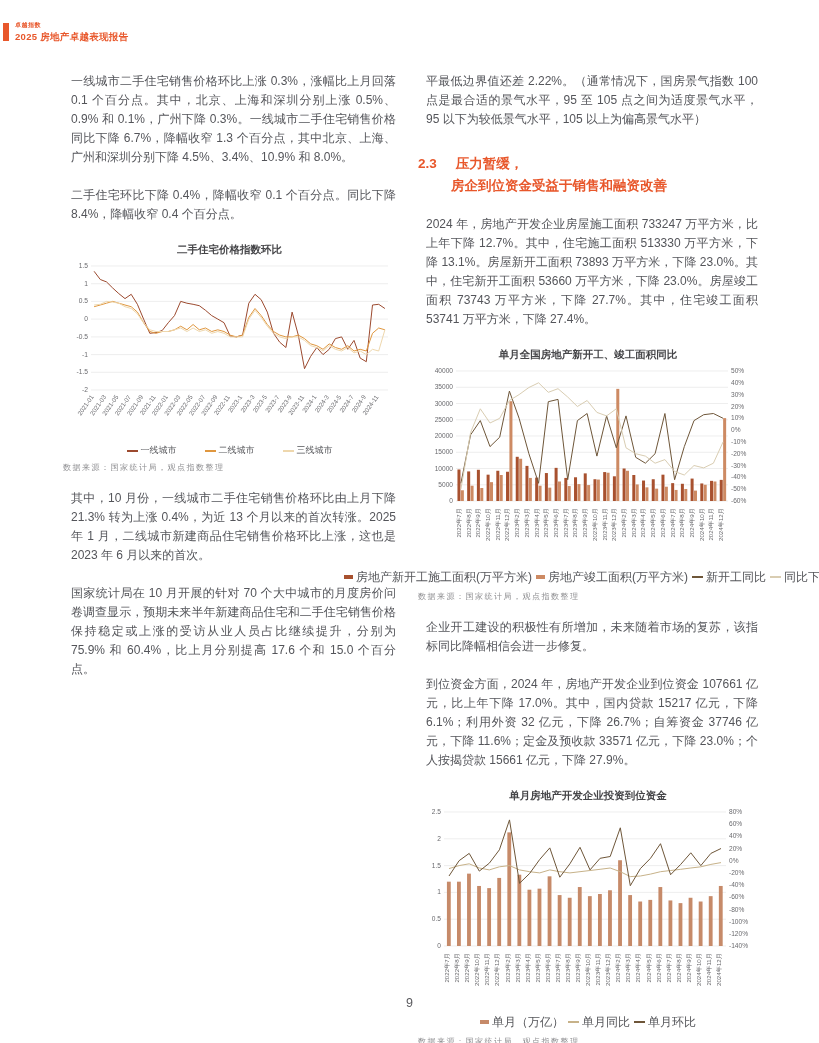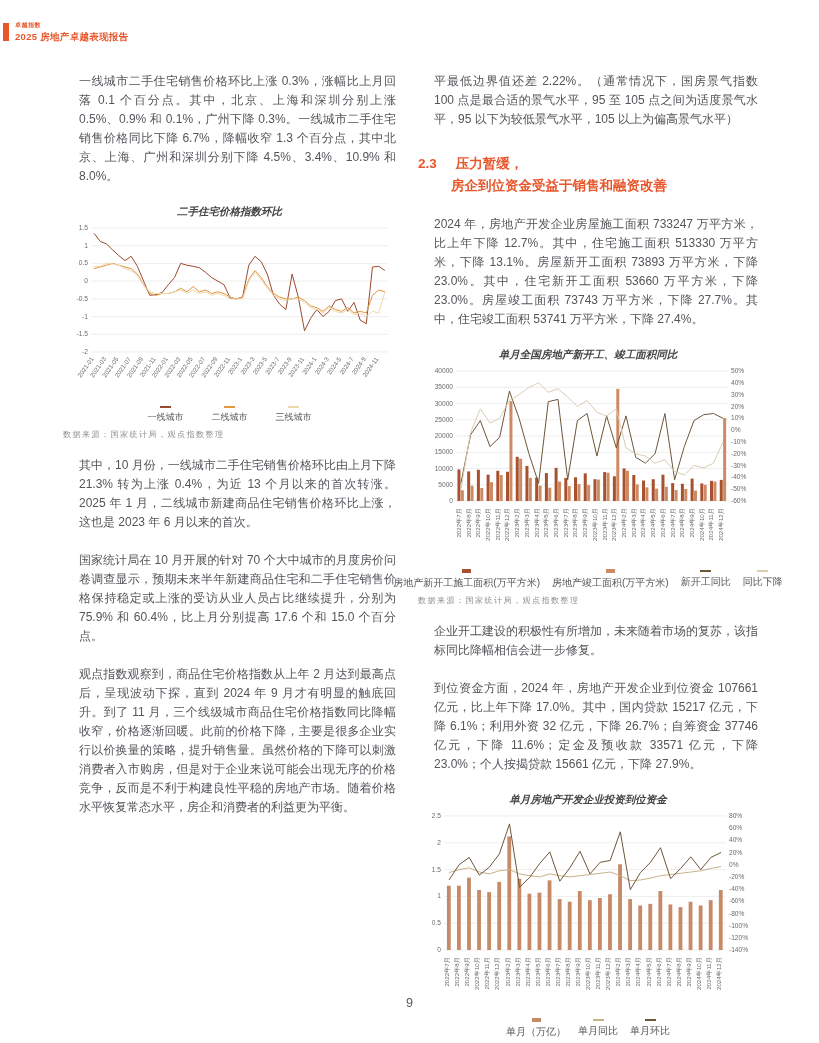--- a/index.html
+++ b/index.html
@@ -13,33 +13,33 @@
   .page-header{position:absolute;top:21px;left:3px;display:flex;align-items:flex-start;justify-content:flex-end;}
   .accent-bar{width:6px;height:18px;background:var(--accent);margin-right:6px;margin-top:2px;}
   .eyebrow{font-size:6px;font-weight:bold;color:var(--accent);letter-spacing:.5px;}
   .report-title{font-size:9.5px;font-weight:bold;color:var(--accent);margin-top:1px;letter-spacing:.3px;}
 
   
   .columns{position:absolute;top:72px;left:63px;display:flex;gap:22px;}
   .col{display:block;}
   .col.left{width:333px;}
   .col.right{width:340px;}
-  p.body-par{font-size:12px;line-height:19px;text-align:justify;margin:0 0 19px 16px;}
+  p.body-par{font-size:12px;line-height:19px;text-align:justify;margin:0 0 19px 8px;}
 
   
   .section-heading{color:var(--accent);font-weight:bold;font-size:13.5px;line-height:1.65;margin:24px 0 17px 0;}
   .section-heading .h-num{margin-right:19px;}
   .section-heading .line2{padding-left:33px;font-family:Liberation Serif, serif;}
 
   
   figure.chart-figure{margin:2px 0 16px 0;}
-  .chart-title{font-size:10.5px;font-weight:bold;color:#454548;text-align:center;margin-bottom:1px;font-style:italic;}
+  .chart-title{font-size:10.5px;font-weight:bold;color:#454548;text-align:center;margin-bottom:1px;}
   .legend{display:flex;justify-content:center;align-items:center;gap:28px;font-size:9px;color:#55565a;margin-top:0px;flex-wrap:nowrap;}
-  figure.small-legend .legend{gap:12px;font-size:10px;text-align:center;}
-  .legend-item{display:flex;align-items:center;gap:3px;white-space:nowrap;flex-direction:column;}
+  figure.small-legend .legend{gap:4px;font-size:12px;text-align:center;}
+  .legend-item{display:flex;align-items:center;gap:3px;white-space:nowrap;}
   .swatch-line{display:inline-block;width:11px;height:2px;}
   .swatch-bar{display:inline-block;width:9px;height:4px;}
   .chart-source{font-size:8px;color:#8d8d90;text-align:left;margin-top:5px;letter-spacing:1.5px;}
   .svg-mount{line-height:0;text-align:center;}
 
   
   .page-number{position:absolute;left:0;right:0;bottom:33px;text-align:center;font-size:12.5px;color:#5a5a5e;}
 </style>
 </head>
 <body>
@@ -51,20 +51,21 @@
     <div>
       <div class="eyebrow">卓越指数</div>
       <div class="report-title">2025 房地产卓越表现报告</div>
     </div>
   </header>
 
   <main class="columns">
 
     <section class="col left">
       <p class="body-par">一线城市二手住宅销售价格环比上涨 0.3%，涨幅比上月回落 0.1 个百分点。其中，北京、上海和深圳分别上涨 0.5%、0.9% 和 0.1%，广州下降 0.3%。一线城市二手住宅销售价格同比下降 6.7%，降幅收窄 1.3 个百分点，其中北京、上海、广州和深圳分别下降 4.5%、3.4%、10.9% 和 8.0%。</p>
+      <p class="body-par">二手住宅环比下降 0.4%，降幅收窄 0.1 个百分点。同比下降 8.4%，降幅收窄 0.4 个百分点。</p>
 
       <figure class="chart-figure">
         <figcaption class="chart-title">二手住宅价格指数环比</figcaption>
         <div class="svg-mount"><svg width="333" height="186" viewBox="0 0 333 186">
               <line x1="28" x2="325" y1="8.0" y2="8.0" stroke="#e7e7e7" stroke-width="0.7"></line>
               <text x="25" y="10.0" text-anchor="end" font-size="6.7" fill="#6a6a6e">1.5</text>
               <line x1="28" x2="325" y1="25.7" y2="25.7" stroke="#e7e7e7" stroke-width="0.7"></line>
               <text x="25" y="27.7" text-anchor="end" font-size="6.7" fill="#6a6a6e">1</text>
               <line x1="28" x2="325" y1="43.4" y2="43.4" stroke="#e7e7e7" stroke-width="0.7"></line>
               <text x="25" y="45.4" text-anchor="end" font-size="6.7" fill="#6a6a6e">0.5</text>
@@ -118,21 +119,20 @@
             <span class="legend-item">
               <span class="swatch-line" style="background: rgb(238, 215, 173);"></span>
               <span>三线城市</span>
             </span>
           </div>
         <div class="chart-source">数据来源：国家统计局，观点指数整理</div>
       </figure>
 
       <p class="body-par">其中，10 月份，一线城市二手住宅销售价格环比由上月下降 21.3% 转为上涨 0.4%，为近 13 个月以来的首次转涨。2025 年 1 月，二线城市新建商品住宅销售价格环比上涨，这也是 2023 年 6 月以来的首次。</p>
       <p class="body-par">国家统计局在 10 月开展的针对 70 个大中城市的月度房价问卷调查显示，预期未来半年新建商品住宅和二手住宅销售价格保持稳定或上涨的受访从业人员占比继续提升，分别为 75.9% 和 60.4%，比上月分别提高 17.6 个和 15.0 个百分点。</p>
-      <p class="body-par">观点指数观察到，商品住宅价格指数从上年 2 月达到最高点后，呈现波动下探，直到 2024 年 9 月才有明显的触底回升。到了 11 月，三个线级城市商品住宅价格指数同比降幅收窄，价格逐渐回暖。此前的价格下降，主要是很多企业实行以价换量的策略，提升销售量。虽然价格的下降可以刺激消费者入市购房，但是对于企业来说可能会出现无序的价格竞争，反而是不利于构建良性平稳的房地产市场。随着价格水平恢复常态水平，房企和消费者的利益更为平衡。</p>
     </section>
 
     <section class="col right">
       <p class="body-par">平最低边界值还差 2.22%。（通常情况下，国房景气指数 100 点是最合适的景气水平，95 至 105 点之间为适度景气水平，95 以下为较低景气水平，105 以上为偏高景气水平）</p>
 
       <div class="section-heading">
         <div>
           <span class="h-num">2.3</span><span>压力暂缓，</span>
         </div>
         <div class="line2">房企到位资金受益于销售和融资改善</div>

